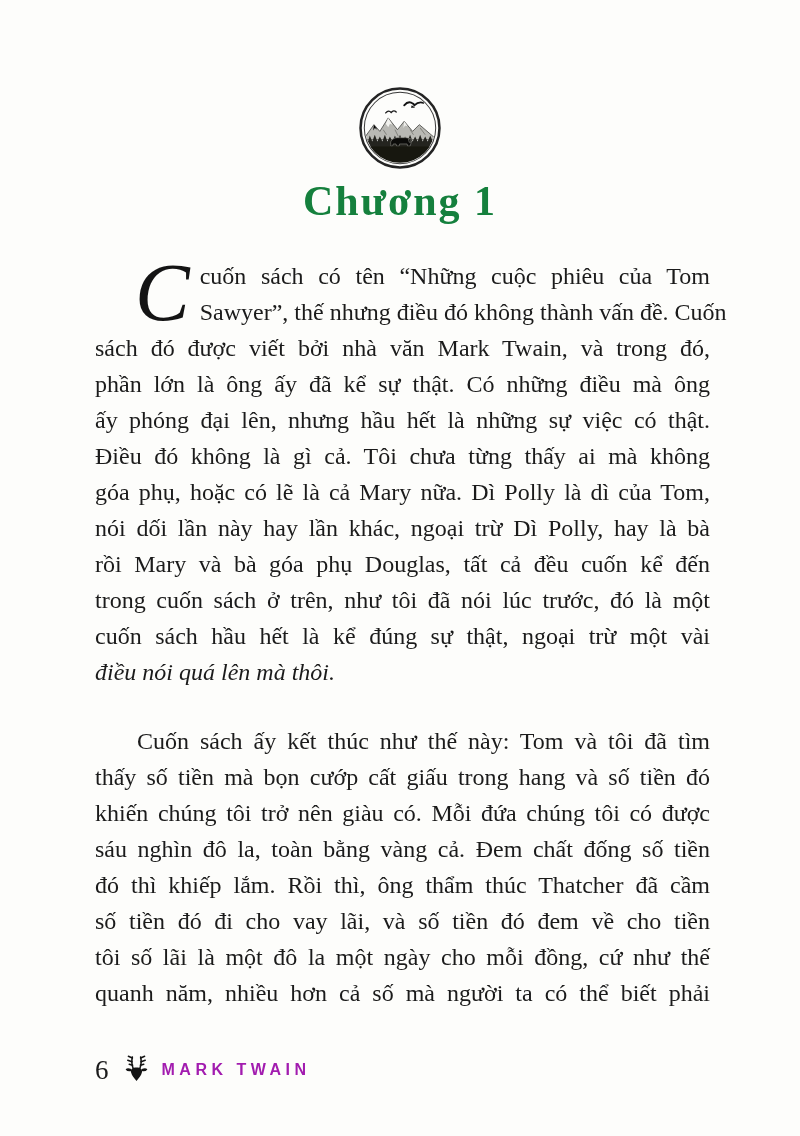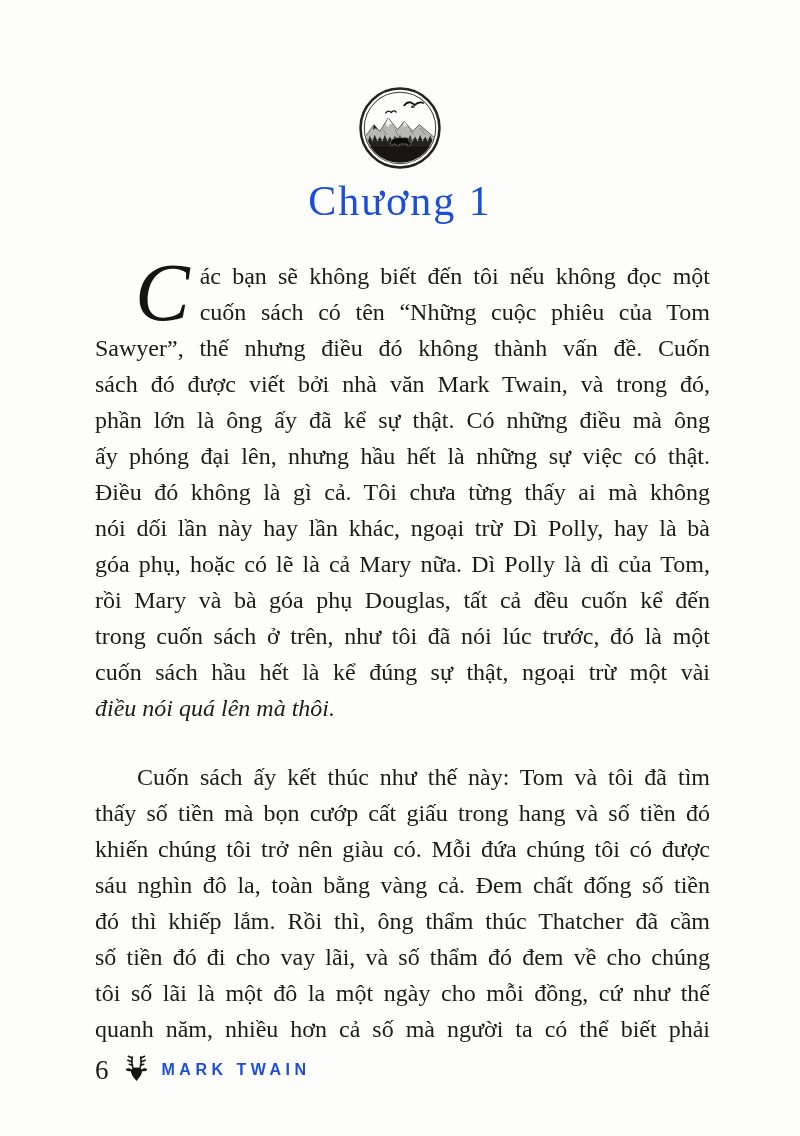--- a/index.html
+++ b/index.html
@@ -15,24 +15,24 @@
   }
   .emblem-wrap {
     padding-top: 86px;
     text-align: center;
     line-height: 0;
   }
   .chapter-title {
     margin: 8px 0 0 0;
     text-align: center;
     font-size: 42px;
-    font-weight: normal;
+    font-weight: bold;
     letter-spacing: 2px;
     line-height: 46px;
-    color: #1d4ed8;
+    color: #15803d;
   }
   .body-text {
     margin: 34px 0 0 95px;
     width: 615px;
   }
   .line {
     font-size: 24px;
     line-height: 36px;
     white-space: nowrap;
     text-align: justify;
@@ -63,21 +63,21 @@
     font-size: 27px;
     line-height: 30px;
     color: #1b1b1b;
   }
   .stag { margin: 0 12px 0 14px; }
   .author-name {
     font-family: "Liberation Sans", "DejaVu Sans", sans-serif;
     font-weight: bold;
     font-size: 16px;
     letter-spacing: 4.5px;
-    color: #1d4ed8;
+    color: #a21caf;
   }
 </style>
 </head>
 <body>
 
 <div class="page">
 
   <div class="emblem-wrap">
     <svg width="84" height="84" viewBox="0 0 100 100">
       <defs>
@@ -108,42 +108,41 @@
       </g>
     </svg>
   </div>
 
   <h1 class="chapter-title">Chương 1</h1>
 
   <div class="body-text">
 
     <div class="paragraph first">
       <span class="dropcap">C</span>
-      <div class="line">ác bạn sẽ không biết đến tôi nếu không đọc một</div>
       <div class="line">cuốn sách có tên “Những cuộc phiêu của Tom</div>
       <div class="line">Sawyer”, thế nhưng điều đó không thành vấn đề. Cuốn</div>
       <div class="line">sách đó được viết bởi nhà văn Mark Twain, và trong đó,</div>
       <div class="line">phần lớn là ông ấy đã kể sự thật. Có những điều mà ông</div>
       <div class="line">ấy phóng đại lên, nhưng hầu hết là những sự việc có thật.</div>
       <div class="line">Điều đó không là gì cả. Tôi chưa từng thấy ai mà không</div>
+      <div class="line">góa phụ, hoặc có lẽ là cả Mary nữa. Dì Polly là dì của Tom,</div>
       <div class="line">nói dối lần này hay lần khác, ngoại trừ Dì Polly, hay là bà</div>
-      <div class="line">góa phụ, hoặc có lẽ là cả Mary nữa. Dì Polly là dì của Tom,</div>
       <div class="line">rồi Mary và bà góa phụ Douglas, tất cả đều cuốn kể đến</div>
       <div class="line">trong cuốn sách ở trên, như tôi đã nói lúc trước, đó là một</div>
       <div class="line">cuốn sách hầu hết là kể đúng sự thật, ngoại trừ một vài</div>
       <div class="line flush-left">điều nói quá lên mà thôi.</div>
     </div>
 
     <div class="paragraph second">
       <div class="line">Cuốn sách ấy kết thúc như thế này: Tom và tôi đã tìm</div>
       <div class="line">thấy số tiền mà bọn cướp cất giấu trong hang và số tiền đó</div>
       <div class="line">khiến chúng tôi trở nên giàu có. Mỗi đứa chúng tôi có được</div>
       <div class="line">sáu nghìn đô la, toàn bằng vàng cả. Đem chất đống số tiền</div>
       <div class="line">đó thì khiếp lắm. Rồi thì, ông thẩm thúc Thatcher đã cầm</div>
-      <div class="line">số tiền đó đi cho vay lãi, và số thẩm đó đem về cho chúng</div>
+      <div class="line">số tiền đó đi cho vay lãi, và số tiền đó đem về cho tiền</div>
       <div class="line">tôi số lãi là một đô la một ngày cho mỗi đồng, cứ như thế</div>
       <div class="line">quanh năm, nhiều hơn cả số mà người ta có thể biết phải</div>
     </div>
 
   </div>
 
   <div class="page-footer">
     <span class="page-number">6</span>
     <svg class="stag" width="27" height="32" viewBox="0 0 26 30">
       <g stroke="#141414" stroke-width="1.5" fill="none" stroke-linecap="round">

